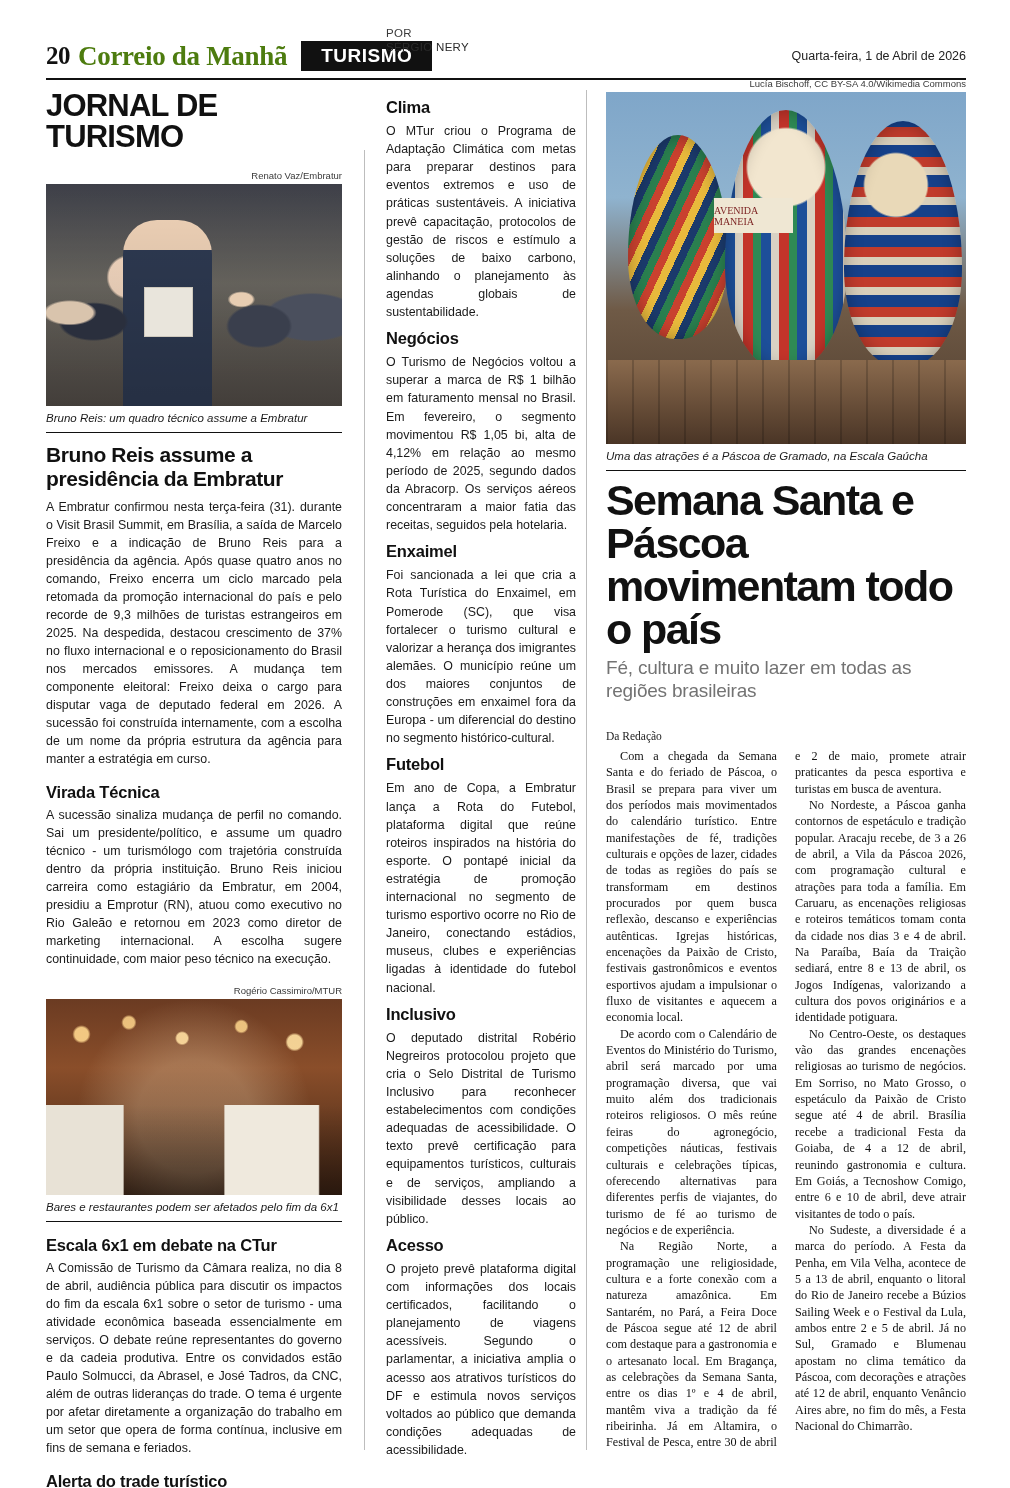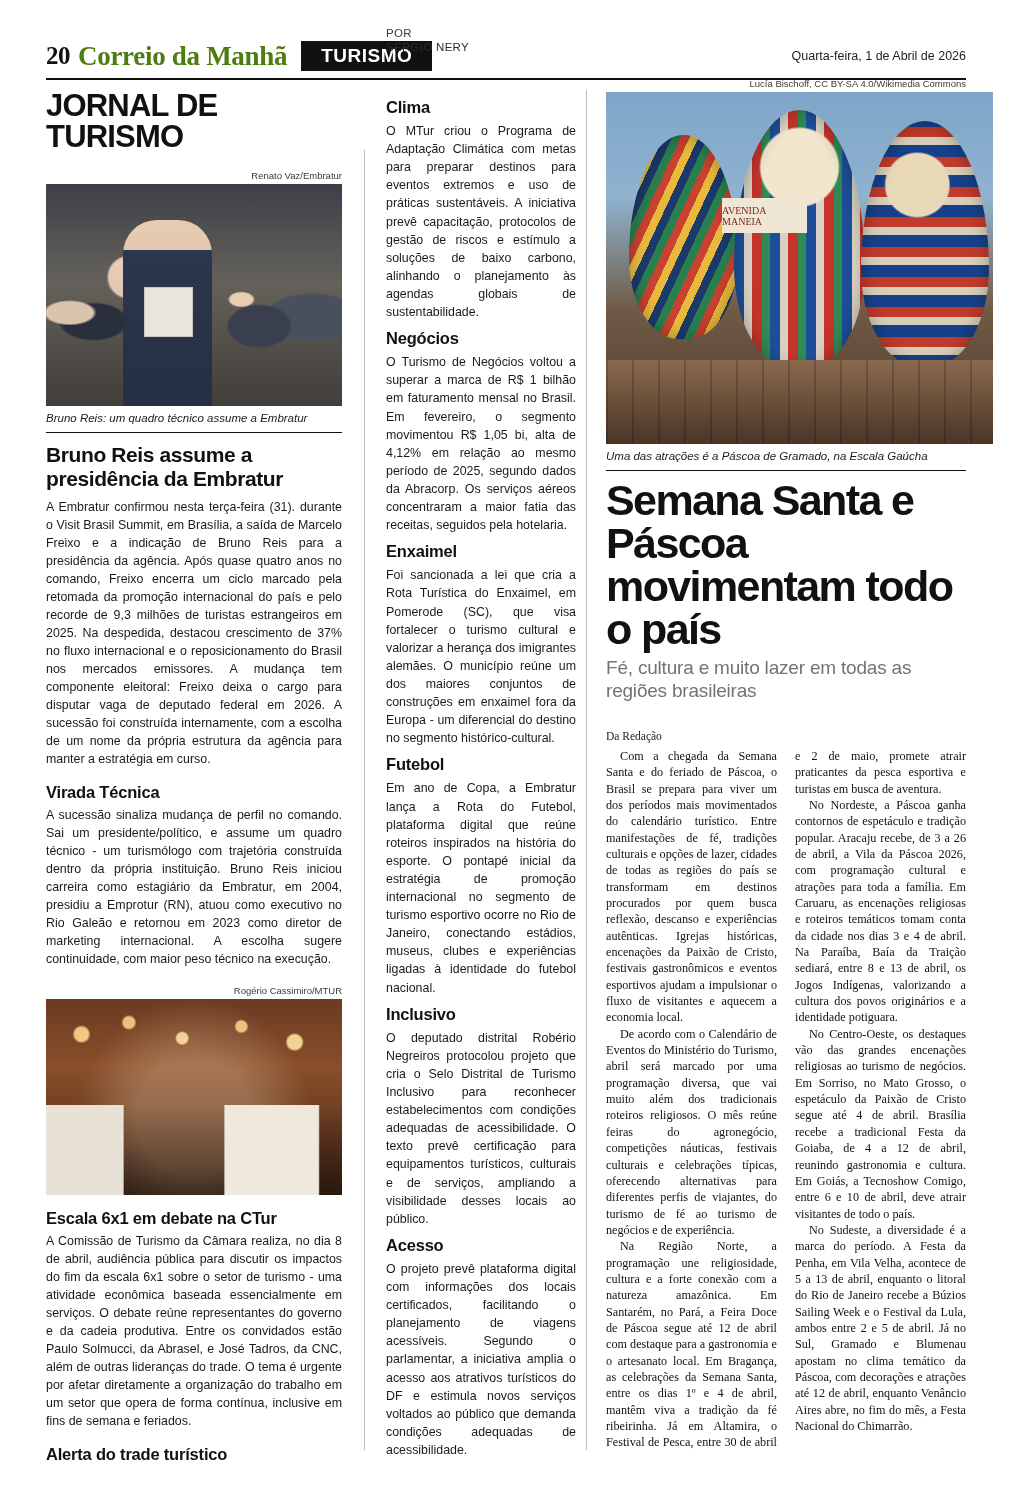--- a/index.html
+++ b/index.html
@@ -251,21 +251,20 @@
     background:
       linear-gradient(90deg, #e8e2d6 0 26%, rgba(0,0,0,0) 26.5%),
       linear-gradient(90deg, rgba(0,0,0,0) 60%, #efe9dd 60.5% 92%, rgba(0,0,0,0) 92.5%),
       linear-gradient(180deg, rgba(0,0,0,0) 0%, rgba(0,0,0,0.35) 100%);
   }
   .img-egg {
     height: 352px;
     position: relative;
     background: linear-gradient(180deg,#7fa6c9 0%, #8fb3cf 30%, #6f5a46 62%, #4d3a2b 100%);
     overflow: hidden;
-    padding-left: 27px;
   }
   .egg {
     position: absolute;
     border-radius: 50% 50% 46% 46% / 60% 60% 40% 40%;
     box-shadow: inset 0 0 18px rgba(0,0,0,0.3);
   }
   .egg-1 {
     left: 6%; top: 12%; width: 28%; height: 58%;
     background:
       repeating-linear-gradient(115deg, #1b3a6b 0 8px, #2a7f4f 8px 16px, #c9412f 16px 24px, #e8b93c 24px 32px);
@@ -329,20 +328,21 @@
 
     <h3 class="sub">Virada Técnica</h3>
     <p class="body">A sucessão sinaliza mudança de perfil no comando. Sai um presidente/político, e assume um quadro técnico - um turismólogo com trajetória construída dentro da própria instituição. Bruno Reis iniciou carreira como estagiário da Embratur, em 2004, presidiu a Emprotur (RN), atuou como executivo no Rio Galeão e retornou em 2023 como diretor de marketing internacional. A escolha sugere continuidade, com maior peso técnico na execução.</p>
 
     <div style="height:8px"></div>
     <p class="photo-credit">Rogério Cassimiro/MTUR</p>
     <div class="photo img-bar">
       <div class="lights"></div>
       <div class="tables"></div>
     </div>
+    <p class="caption">Bares e restaurantes podem ser afetados pelo fim da 6x1</p>
 
     <h3 class="sub">Escala 6x1 em debate na CTur</h3>
     <p class="body">A Comissão de Turismo da Câmara realiza, no dia 8 de abril, audiência pública para discutir os impactos do fim da escala 6x1 sobre o setor de turismo - uma atividade econômica baseada essencialmente em serviços. O debate reúne representantes do governo e da cadeia produtiva. Entre os convidados estão Paulo Solmucci, da Abrasel, e José Tadros, da CNC, além de outras lideranças do trade. O tema é urgente por afetar diretamente a organização do trabalho em um setor que opera de forma contínua, inclusive em fins de semana e feriados.</p>
 
     <h3 class="sub">Alerta do trade turístico</h3>
 
   </div>
 
   <div class="byline-block">
     <div>POR</div>

